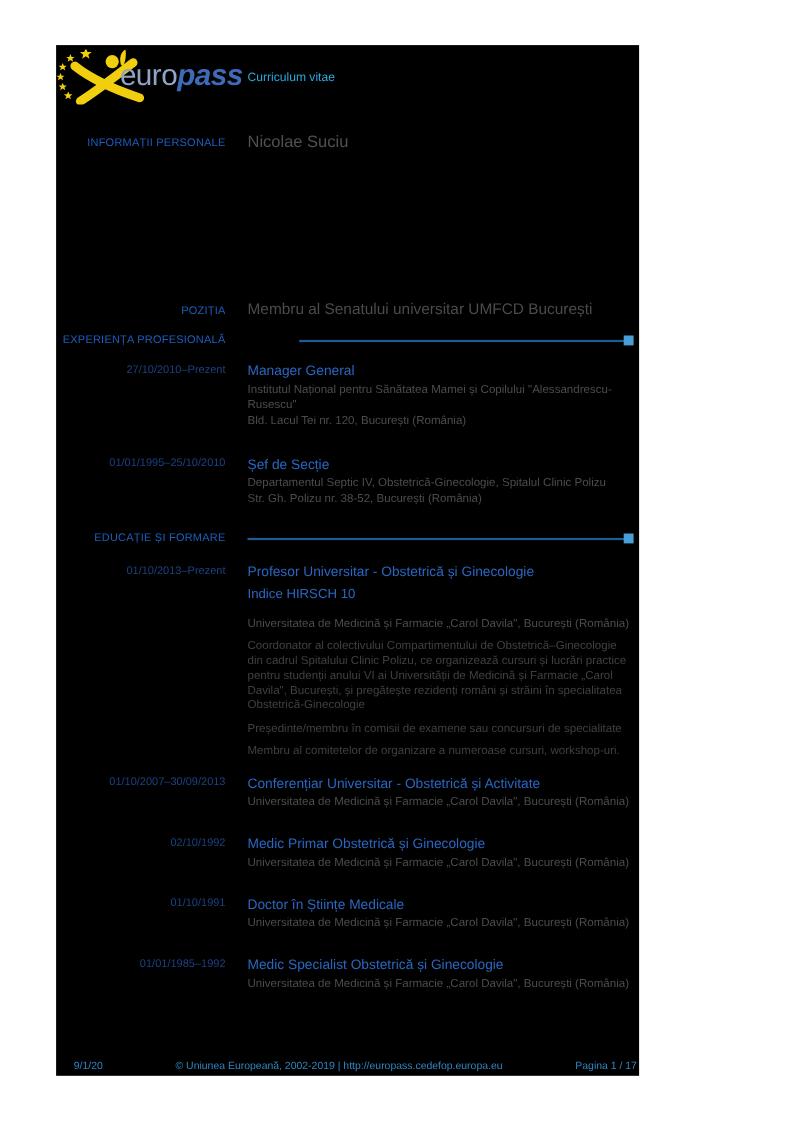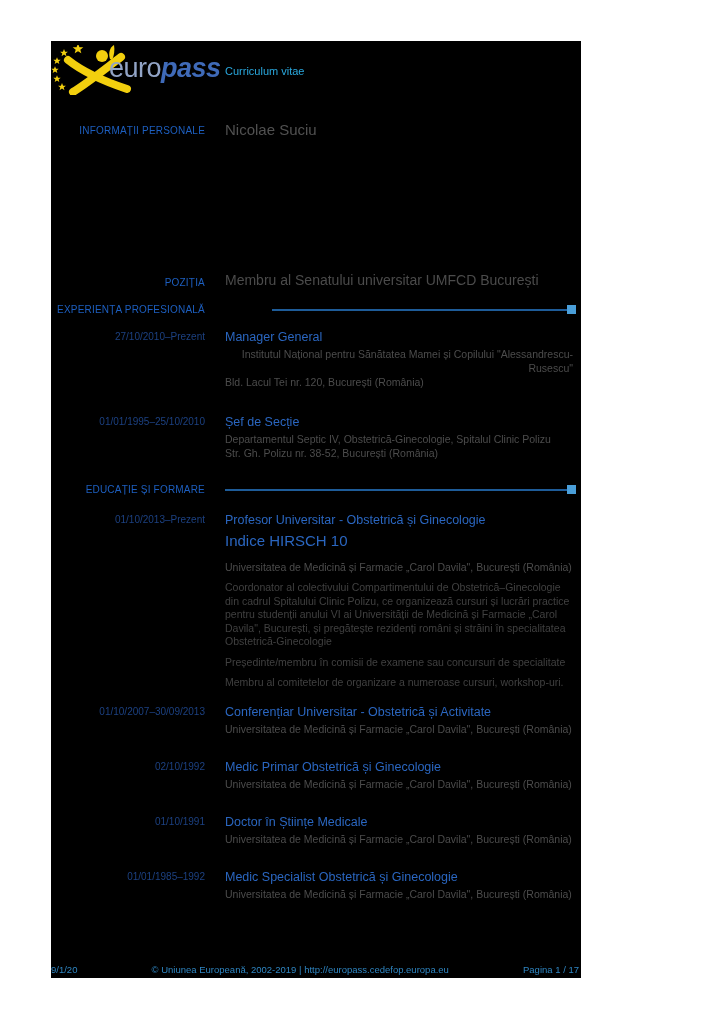--- a/index.html
+++ b/index.html
@@ -19,21 +19,21 @@
   .logo-euro { font-size:27px; color:#92a4c6; font-weight:400; }
   .logo-pass { font-size:27px; color:#3f6ab8; font-weight:700; font-style:italic; }
   .doc-type { font-size:11px; color:#2aa9df; margin-top:20px; }
 
   
   .sec-label { font-size:10px; color:#1d5fc0; letter-spacing:0.2px; line-height:13px; }
   .date { font-size:10px; color:#1c4182; line-height:14px; }
   .name { font-size:15px; color:#515151; line-height:19px; }
   .pos-value { font-size:14px; color:#4b4b4b; line-height:18px; }
   .title { font-size:12.5px; color:#2a66c0; line-height:15px; }
-  .subtitle { font-size:15px; color:#2a66c0; line-height:15px; margin-top:5px; }
+  .subtitle { font-size:12px; color:#2a66c0; line-height:15px; margin-top:5px; }
   .body-line { font-size:10.5px; color:#4c4c4c; line-height:14px; }
   .org { font-size:10.5px; color:#4c4c4c; line-height:14px; margin-top:2px; }
   .para { font-size:10.5px; color:#404040; line-height:13.5px; margin-top:7px; }
 
   
   .rule { position:relative; height:2px; background:#1e5c99; margin-top:6px; margin-right:-2px; }
   .rule-square { position:absolute; right:-1px; top:-4px; width:9px; height:9px; background:#4a9ed8; }
 
   
   .personal-row { margin-top:25px; }
@@ -44,21 +44,21 @@
   .edu-header { margin-top:23px; }
   .edu-entry-1 { margin-top:17px; }
   .edu-entry-1 .org { margin-top:12px; }
   .edu-entry-2 { margin-top:15px; }
   .edu-entry-3, .edu-entry-4, .edu-entry-5 { margin-top:24px; }
 
   
   .footer {
     position:absolute; left:0; right:0; bottom:3px;
     display:flex; justify-content:space-between; align-items:flex-start;
-    font-size:9.5px; color:#2f86c2; padding:0 2px 0 0;
+    font-size:9.5px; color:#2f86c2; padding:0 2px 0 16px;
   }
   .footer .f-center { flex:1; text-align:center; }
   .footer .f-left { flex:none; }
   .footer .f-right { flex:none; }
 </style>
 </head>
 <body>
 
 <div class="page">
 
@@ -104,21 +104,21 @@
       <div class="rule">
           <span class="rule-square"></span>
         </div>
     </div>
   </div>
 
   <div class="row exp-entry-1">
     <div class="lcol date">27/10/2010–Prezent</div>
     <div class="rcol">
       <div class="title">Manager General</div>
-      <div class="body-line" style="margin-top:2px;text-align:right;">Institutul Național pentru Sănătatea Mamei și Copilului "Alessandrescu-Rusescu"</div>
+      <div class="body-line" style="margin-top:2px;">Institutul Național pentru Sănătatea Mamei și Copilului "Alessandrescu-Rusescu"</div>
       <div class="body-line">Bld. Lacul Tei nr. 120, București (România)</div>
     </div>
   </div>
 
   <div class="row exp-entry-2">
     <div class="lcol date">01/01/1995–25/10/2010</div>
     <div class="rcol">
       <div class="title">Șef de Secție</div>
       <div class="body-line" style="margin-top:2px;">Departamentul Septic IV, Obstetrică-Ginecologie, Spitalul Clinic Polizu</div>
       <div class="body-line">Str. Gh. Polizu nr. 38-52, București (România)</div>

